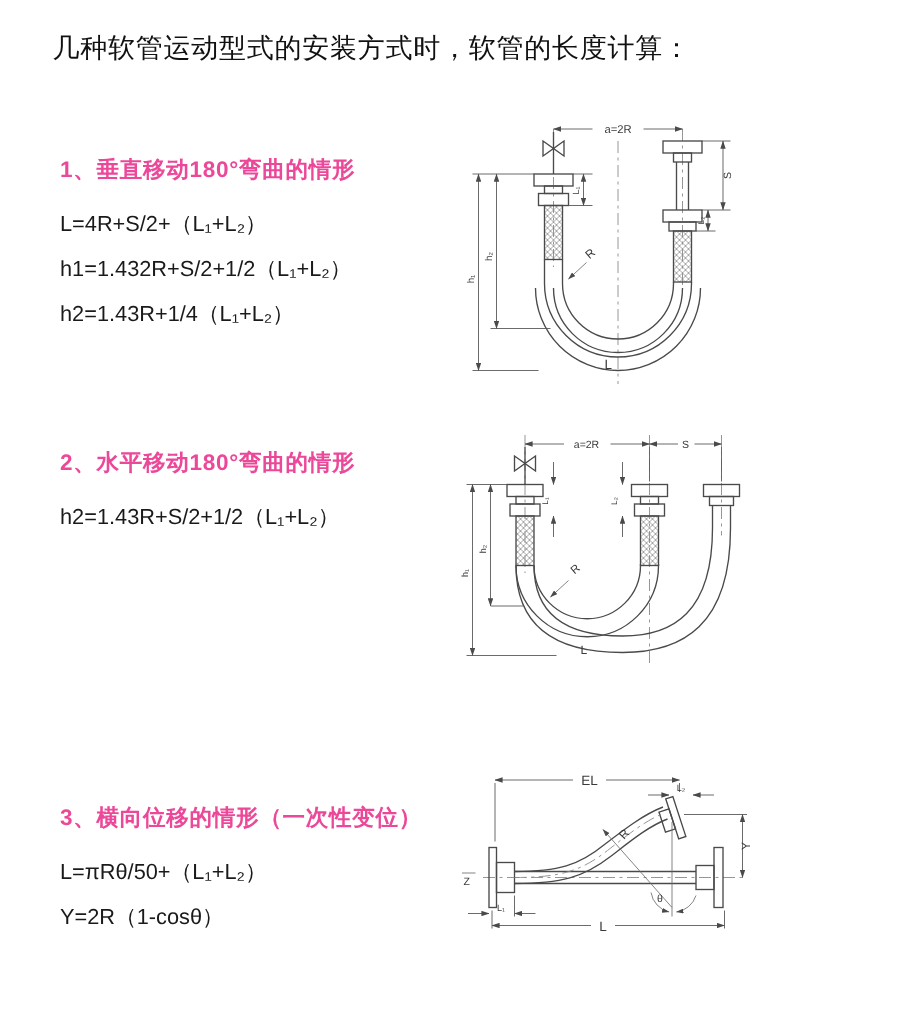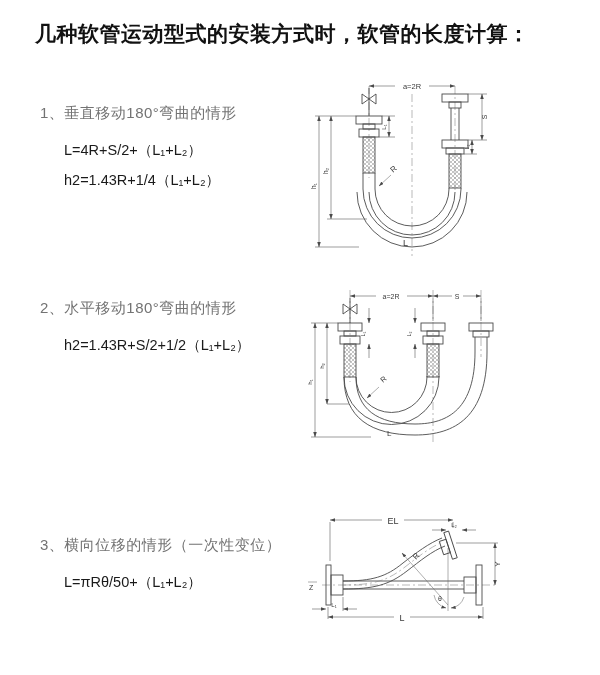--- a/index.html
+++ b/index.html
@@ -1,41 +1,42 @@
 <!DOCTYPE html>
 <html><head>
 <meta charset="utf-8">
 <style>
   html,body{margin:0;padding:0;}
   body{
     width:600px;height:675px;background:#ffffff;position:relative;overflow:hidden;
     font-family:"Liberation Sans","DejaVu Sans",sans-serif;color:#1c1c1c;
   }
   .page-title{
-    position:absolute;left:35px;top:20px;font-size:21px;font-weight:bold;
+    position:absolute;left:35px;top:20px;font-size:18px;font-weight:normal;
     letter-spacing:0.5px;color:#111;
   }
   .section{position:absolute;left:40px;}
-  .sec-heading{font-size:15px;font-weight:normal;color:#737373;letter-spacing:0.5px;margin:0 0 12px 0;}
-  .formula{font-size:14.5px;line-height:30px;margin-left:24px;color:#1a1a1a;white-space:nowrap;}
+  .sec-heading{font-size:15px;font-weight:bold;color:#ec4899;letter-spacing:0.5px;margin:0 0 12px 0;}
+  .formula{font-size:14.5px;line-height:30px;color:#1a1a1a;white-space:nowrap;}
   .diagram{position:absolute;}
   svg text{fill:#3a3a3a;font-family:"Liberation Sans","DejaVu Sans",sans-serif;}
   .dwg{stroke:#4a4a4a;fill:none;stroke-width:0.9;}
   .dim{stroke:#5a5a5a;fill:none;stroke-width:0.6;}
   .cl{stroke:#8a8a8a;stroke-width:0.6;fill:none;stroke-dasharray:8 3 2 3;}
   .thin{stroke:#6a6a6a;fill:none;stroke-width:0.55;}
 </style>
 </head>
 <body>
 
 <div class="page-title">几种软管运动型式的安装方式时，软管的长度计算：</div>
 
 <div class="section" style="top:104px;">
   <div class="sec-heading">1、垂直移动180°弯曲的情形</div>
   <div class="formula">L=4R+S/2+（L₁+L₂）</div>
+  <div class="formula">h1=1.432R+S/2+1/2（L₁+L₂）</div>
   <div class="formula">h2=1.43R+1/4（L₁+L₂）</div>
 </div>
 
 <svg class="diagram" style="left:305px;top:68px;" width="240" height="192" viewBox="0 0 240 192">
   <defs>
     <marker id="arr" markerWidth="9" markerHeight="6" refX="8.5" refY="3" orient="auto-start-reverse">
       <path d="M0,0 L9,3 L0,6 z" fill="#4a4a4a"></path>
     </marker>
     <pattern id="hatch" width="4" height="4" patternUnits="userSpaceOnUse">
       <path d="M0 0 L4 4 M4 0 L0 4" stroke="#8a8a8a" stroke-width="0.5"></path>
@@ -202,20 +203,21 @@
   <g>
     <line class="dim" x1="112" y1="26" x2="112" y2="41" marker-end="url(#arr)"></line>
     <line class="dim" x1="112" y1="76" x2="112" y2="62" marker-end="url(#arr)"></line>
     <text x="108" y="52" font-size="5.5" text-anchor="middle" transform="rotate(-90 108 52)">L₂</text>
   </g>
 </svg>
 
 <div class="section" style="top:536px;">
   <div class="sec-heading">3、横向位移的情形（一次性变位）</div>
   <div class="formula">L=πRθ/50+（L₁+L₂）</div>
+  <div class="formula">Y=2R（1-cosθ）</div>
 </div>
 
 <svg class="diagram" style="left:296px;top:503px;" width="304" height="150" viewBox="0 0 304 150">
   <line class="cl" x1="26" y1="82" x2="200" y2="82"></line>
 
   <g>
     <line class="dim" x1="34" y1="17" x2="157" y2="17" marker-start="url(#arr)" marker-end="url(#arr)"></line>
     <rect x="86" y="11" width="22" height="11" fill="#ffffff"></rect>
     <text x="97" y="20.5" text-anchor="middle" font-size="9">EL</text>
     <line class="dim" x1="34" y1="19" x2="34" y2="58"></line>

